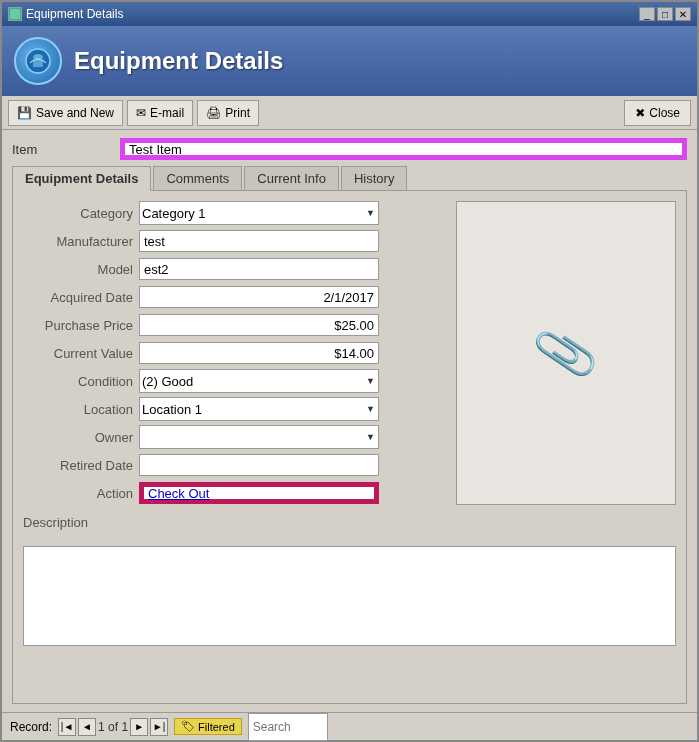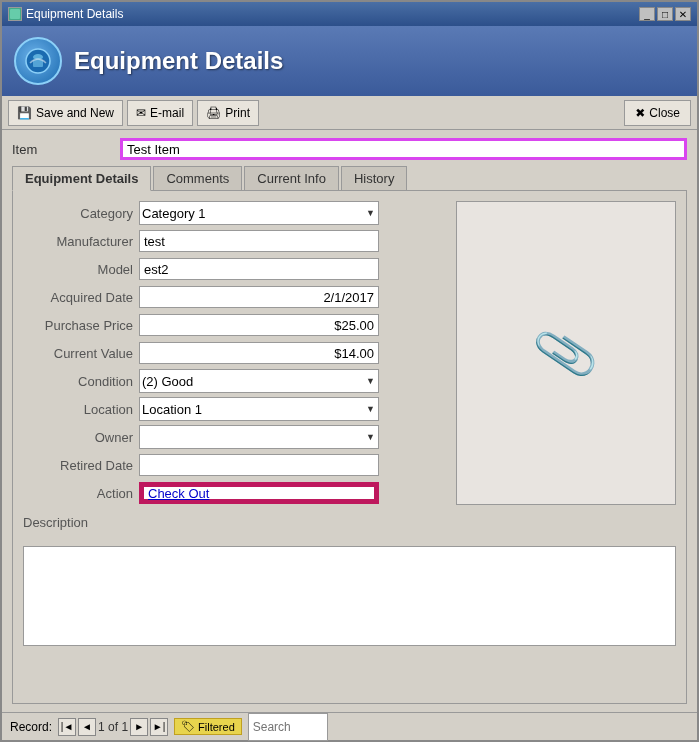--- a/index.html
+++ b/index.html
@@ -131,21 +131,21 @@
       gap: 8px;
     }
     .item-label {
       width: 100px;
       color: #333;
       font-size: 13px;
     }
     .item-input {
       flex: 1;
       height: 22px;
-      border: 3px solid #d946ef;
+      border: 5px solid #d946ef;
       background: white;
       padding: 2px 4px;
       font-size: 13px;
     }
     .tabs-container {
       background: #d4d0c8;
       flex: 1;
       display: flex;
       flex-direction: column;
     }

